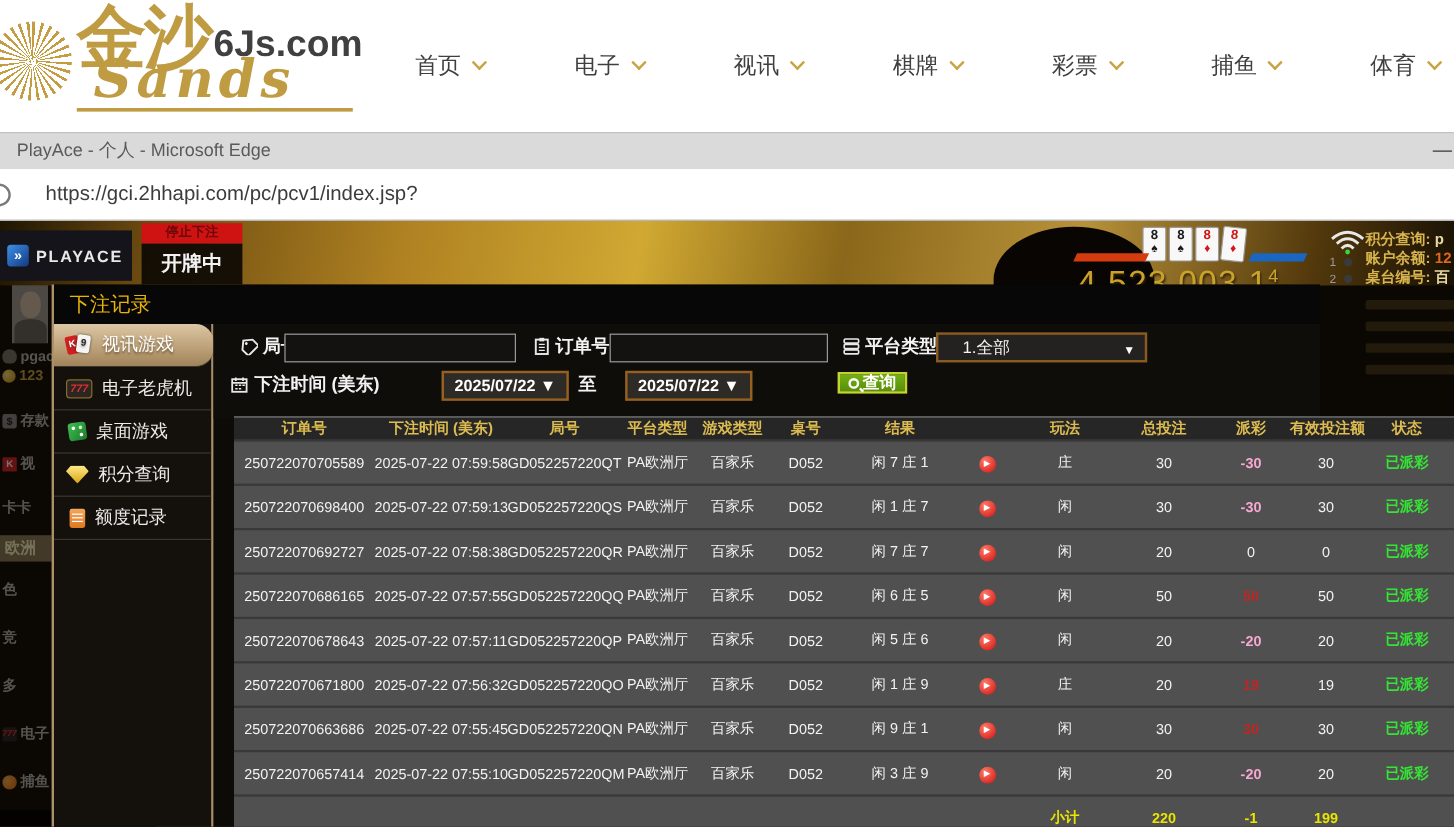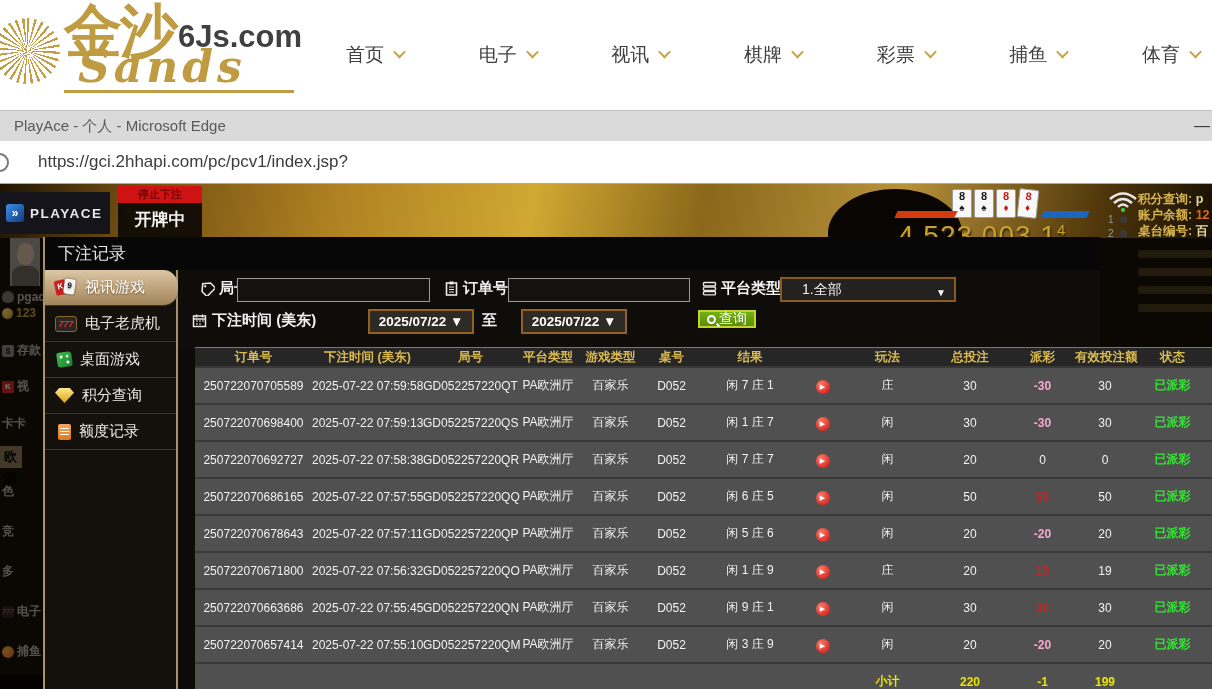--- a/index.html
+++ b/index.html
@@ -71,34 +71,34 @@
   .dimbar { position:absolute; left:38px; width:78px; height:8px; background:rgba(190,155,70,0.30); border-radius:2px; }
 
   
   #left-strip { position:absolute; left:0; top:54px; width:43px; height:451px; }
   #avatar { position:absolute; left:10px; top:0px; width:30px; height:48px; background:#a39e97; overflow:hidden; }
   #avatar .head { position:absolute; left:7px; top:5px; width:17px; height:22px; background:#d9c2aa; border-radius:45%; }
   #avatar .body { position:absolute; left:2px; top:28px; width:27px; height:20px; background:#6b6661; border-radius:40% 40% 0 0; }
   .ls-item { position:absolute; left:2px; color:#b9b4aa; font-size:12px; font-weight:bold; white-space:nowrap;
     display:flex; align-items:center; gap:3px; }
   .ls-item.gold { color:#c9a53a; }
-  .ls-tan { position:absolute; left:0; width:22px; height:22px; background:#8f7a58; color:#000000;
+  .ls-tan { position:absolute; left:0; width:43px; height:22px; background:#8f7a58; color:#fef9c3;
     font-size:13px; font-weight:bold; line-height:22px; padding-left:4px; }
   .mini { display:inline-block; width:12px; height:12px; border-radius:2px; }
   .mini.gray { background:#8a8a8a; color:#222; font-size:9px; line-height:12px; text-align:center; font-weight:bold; }
   .mini.red7 { background:#2a2424; color:#e03030; font-size:7px; line-height:12px; text-align:center; font-style:italic; font-weight:bold; }
   .mini.fish { background:radial-gradient(circle at 35% 40%, #ffb24a, #e06a10); border-radius:50%; }
   .mini.cardK { background:#d02424; color:#fff; font-size:8px; line-height:12px; text-align:center; font-weight:bold; border-radius:1px; }
   .mini.coin { background:radial-gradient(circle at 35% 35%, #ffe27a, #c8920e); border-radius:50%; width:11px; height:11px; }
   .mini.bag { background:#7d7668; border-radius:50% 50% 40% 40%; }
   #strip-bottom { position:absolute; left:0; top:491px; width:130px; height:14px; background:#000; }
 
   #overlay { position:absolute; left:0; top:54px; width:1212px; height:451px; background:rgba(6,4,2,0.55); }
   #m-title { position:absolute; left:43px; top:53px; width:1057px; height:33px; background:#070707;
-    color:#e5e5e5; font-size:17px; line-height:33px; padding-left:15px; z-index:10; }
+    color:#eab308; font-size:17px; line-height:33px; padding-left:15px; z-index:10; }
   #m-leftline { position:absolute; left:43px; top:53px; width:2px; height:452px; background:#ab9168; z-index:12; }
   #m-sidebar { position:absolute; left:45px; top:86px; width:133px; height:419px; background:#14110d;
     border-right:2px solid #a8906a; z-index:10; }
   .sb-item { position:relative; height:36px; border-bottom:1px solid #3b362d; display:flex; align-items:center;
     padding-left:10px; gap:8px; color:#ecebe8; font-size:15px; cursor:pointer; }
   .sb-item.selected { background:linear-gradient(180deg,#dcc6a4 0%,#bda27a 55%,#a0835a 100%);
     color:#ffffff; text-shadow:0 1px 2px rgba(60,40,10,0.6); margin-right:-2px;
     border-radius:0 15px 15px 0; border-bottom:1px solid #3b362d; }
   .ic-cards { position:relative; width:22px; height:18px; }
   .ic-cards .c1 { position:absolute; left:0; top:1px; width:11px; height:15px; background:#d02020; border-radius:2px;
@@ -123,21 +123,21 @@
   #m-form { position:absolute; left:178px; top:86px; width:922px; height:79px; background:#0f0d0a; z-index:10; }
   .f-label { position:absolute; color:#f2f2f2; font-size:15px; font-weight:bold; white-space:nowrap; }
   .f-input { position:absolute; height:24px; background:#141210; border:1px solid #9a9a9a; }
   .f-select { position:absolute; height:25px; background:#242220; border:2px solid #8a5a20; color:#f2f2f2;
     font-size:14px; line-height:21px; padding-left:20px; cursor:pointer; }
   .f-select .arr { position:absolute; right:8px; top:3px; font-size:10px; color:#fff; }
   .f-date { position:absolute; height:25px; width:106px; background:#2e2b27; border:2px solid #96601e;
     color:#fff; font-size:13.5px; font-weight:bold; text-align:center; line-height:21px; cursor:pointer; }
   #search-btn { position:absolute; left:520px; top:40px; width:58px; height:18px;
     background:linear-gradient(180deg,#74b016,#588f08); border:2px solid #c3d42e; color:#fff;
-    font-size:14px; font-weight:normal; display:flex; align-items:center; justify-content:center; gap:3px; cursor:pointer; }
+    font-size:14px; font-weight:bold; display:flex; align-items:center; justify-content:center; gap:3px; cursor:pointer; }
   .mag { display:inline-block; width:9px; height:9px; border:2px solid #fff; border-radius:50%; position:relative; }
   .mag::after { content:""; position:absolute; left:7px; top:7px; width:4px; height:2px; background:#fff; transform:rotate(45deg); }
   .f-icon { position:absolute; width:15px; height:15px; }
   .f-icon svg { width:15px; height:15px; }
 
   
   #m-table { position:absolute; left:195px; top:163px; width:1017px; height:342px; background:#484848;
     border-top:1px solid #787878; overflow:hidden; z-index:10; }
   .trow { display:grid; grid-template-columns:117px 111px 95px 60px 65px 57px 100px 45px 85px 80px 65px 60px 75px 1fr;
     align-items:center; height:37px; background:#505050; border-bottom:2px solid #393939;

